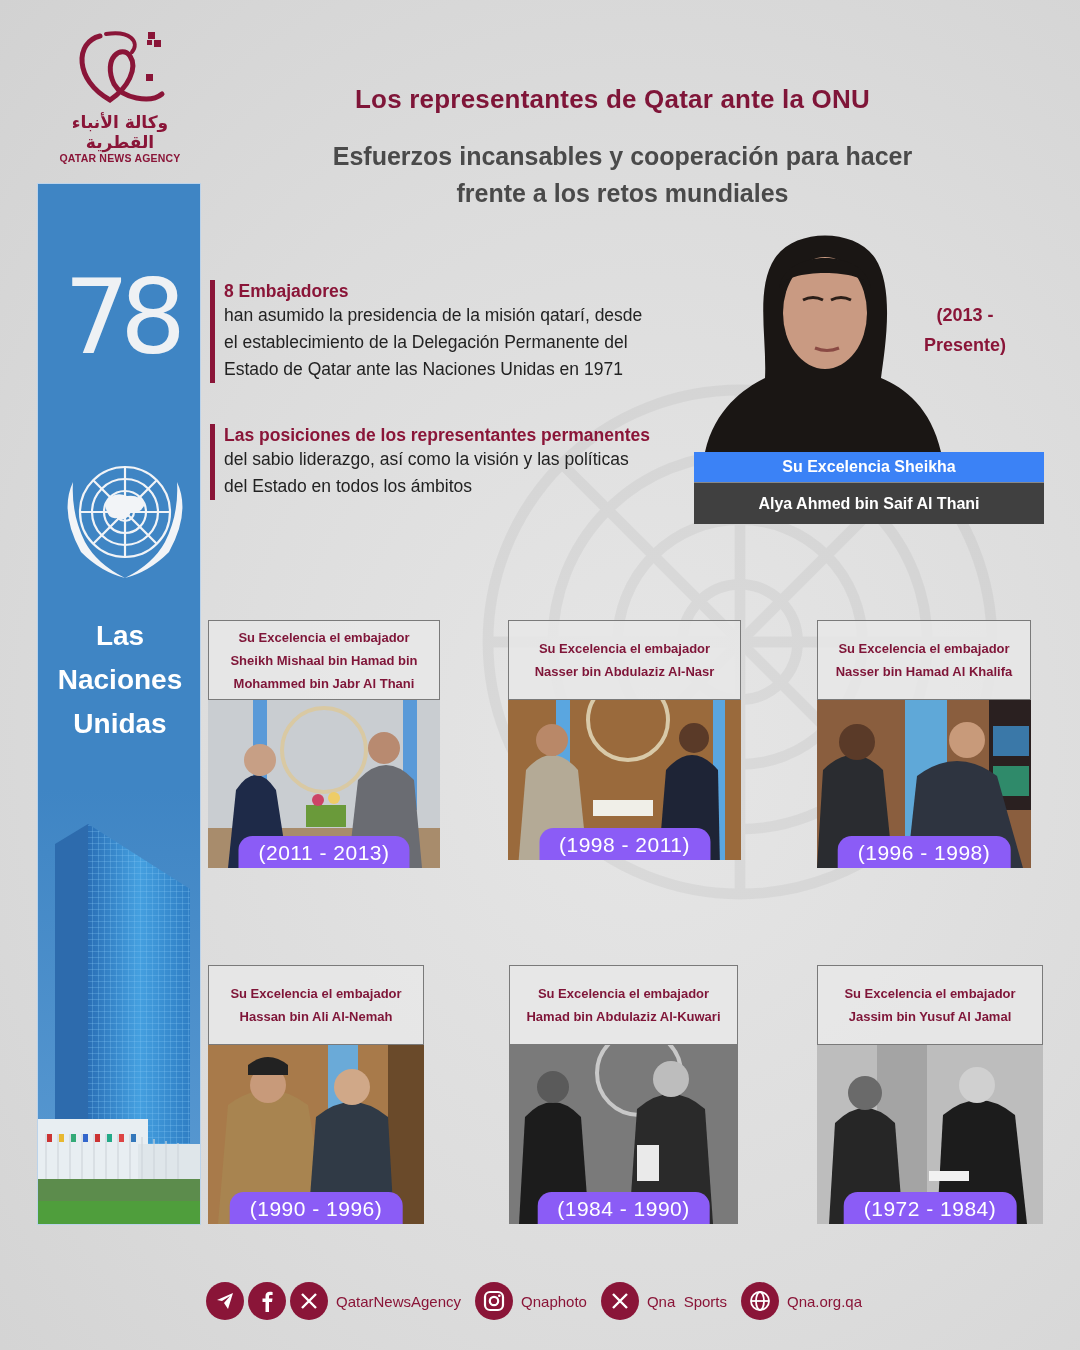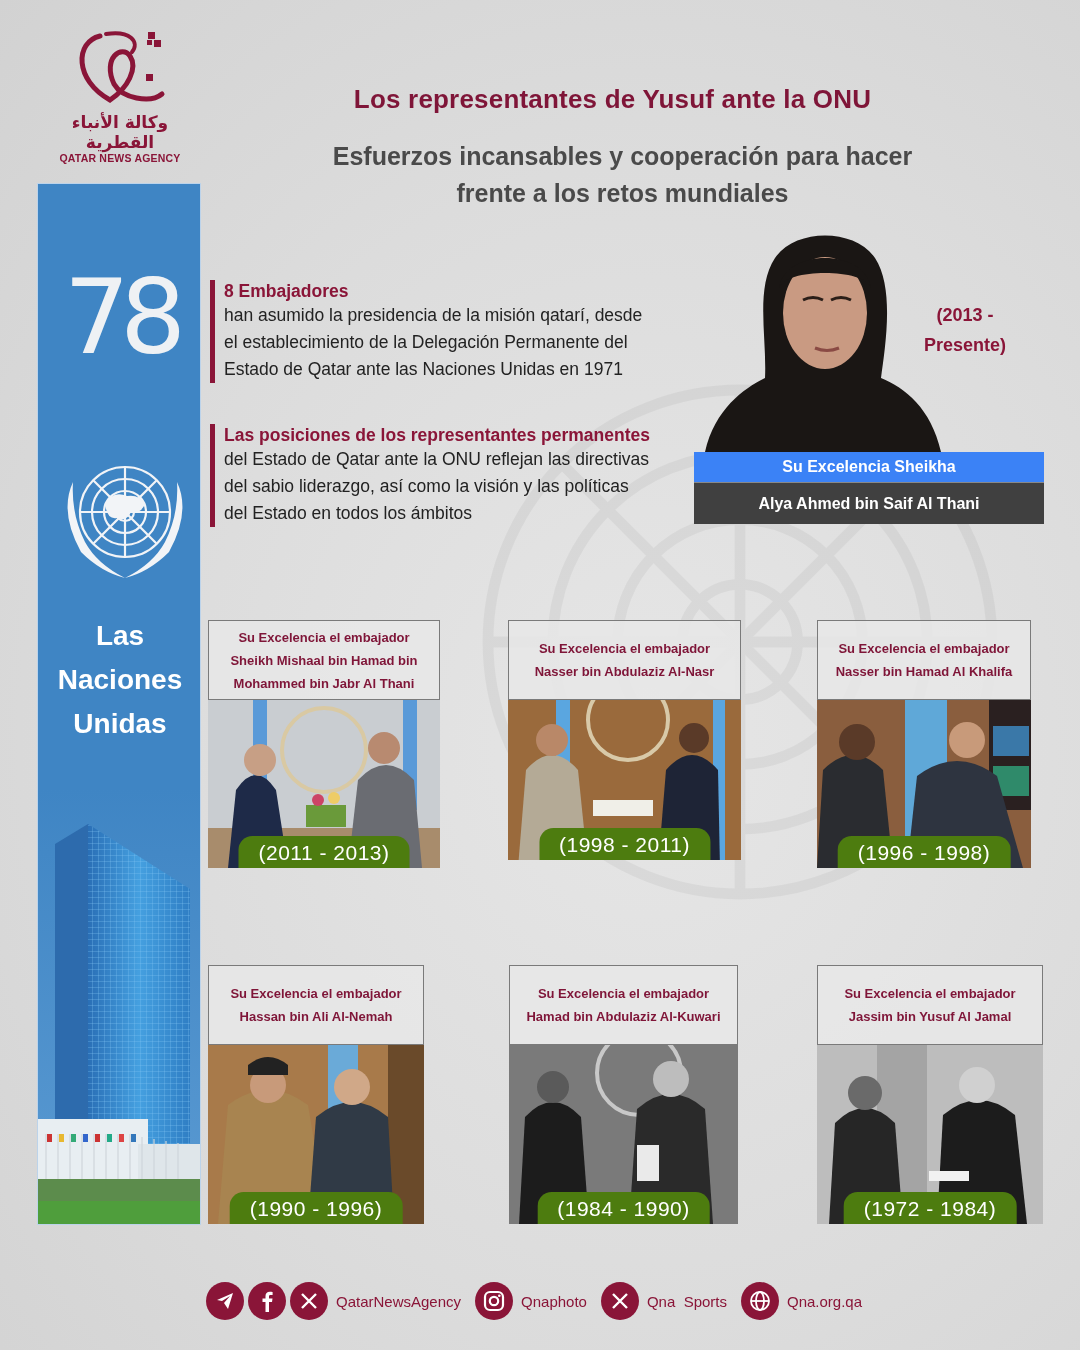--- a/index.html
+++ b/index.html
@@ -44,21 +44,21 @@
   .years-present { left: 910px; top: 300px; width: 110px; text-align: center; color: #8a1538; font-weight: bold; font-size: 18px; line-height: 30px; font-family: "Liberation Sans", sans-serif; }
   .namebar { left: 694px; top: 452px; width: 350px; }
   .nb-top { height: 30px; background: #3b82f6; color: #fff; font-weight: bold; font-size: 16px; line-height: 30px; text-align: center; font-family: "Liberation Sans", sans-serif; }
   .nb-bot { height: 42px; background: #404040; color: #fff; font-weight: bold; font-size: 16px; line-height: 42px; text-align: center; font-family: "Liberation Sans", sans-serif; border-top: 1px solid #888; }
 
   
   .card { position: absolute; }
   .card-title { height: 80px; border: 1.5px solid #7a7a7a; background: rgba(232,232,232,0.85); display: flex; flex-direction: column; justify-content: center; align-items: center; text-align: center; color: #7f1538; font-weight: bold; font-size: 13px; line-height: 23px; font-family: "Liberation Sans", sans-serif; }
   .card-photo { position: relative; overflow: hidden; }
   .card-photo svg { display: block; }
-  .year-tag { position: absolute; left: 50%; transform: translateX(-50%); bottom: 0; height: 32px; padding: 0 20px; background: #4d7c0f; border-radius: 14px 14px 0 0; color: #fff; font-size: 21px; line-height: 33px; white-space: nowrap; font-family: "Liberation Sans", sans-serif; letter-spacing: 0.5px; }
+  .year-tag { position: absolute; left: 50%; transform: translateX(-50%); bottom: 0; height: 32px; padding: 0 20px; background: #8b5cf6; border-radius: 14px 14px 0 0; color: #fff; font-size: 21px; line-height: 33px; white-space: nowrap; font-family: "Liberation Sans", sans-serif; letter-spacing: 0.5px; }
 
   
   .footer { left: 206px; top: 1282px; height: 38px; display: flex; align-items: center; }
   .ficon { width: 38px; height: 38px; border-radius: 50%; background: #8a1538; display: flex; align-items: center; justify-content: center; margin-right: 4px; flex-shrink: 0; }
   .ftext { color: #8a1538; font-size: 15px; margin: 0 14px 0 4px; font-family: "Liberation Sans", sans-serif; white-space: nowrap; }
 </style>
 </head>
 <body>
 
 <svg class="abs watermark" viewBox="0 0 200 200">
@@ -80,21 +80,21 @@
     <path d="M36 6 C60 2, 70 14, 62 24" fill="none" stroke="#8a1538" stroke-width="4" stroke-linecap="round"></path>
     <rect x="78" y="4" width="7" height="7" fill="#8a1538"></rect>
       <rect x="84" y="12" width="7" height="7" fill="#8a1538"></rect>
       <rect x="77" y="12" width="5" height="5" fill="#8a1538"></rect>
     <rect x="76" y="46" width="7" height="7" fill="#8a1538"></rect>
   </svg>
   <div class="logo-ar">وكالة الأنباء القطرية</div>
   <div class="logo-en">QATAR NEWS AGENCY</div>
 </div>
 
-<div class="abs title">Los representantes de Yusuf ante la ONU</div>
+<div class="abs title">Los representantes de Qatar ante la ONU</div>
 <div class="abs subtitle">
   <div>Esfuerzos incansables y cooperación para hacer</div>
   <div>frente a los retos mundiales</div>
 </div>
 
 <div class="abs sidebar">
   <div class="big-num">78</div>
   <svg class="un-emblem" viewBox="0 0 140 130">
     <g fill="none" stroke="#f2f4f7" stroke-width="2.2">
       <circle cx="70" cy="60" r="45"></circle>
@@ -168,21 +168,20 @@
 </div>
 
 <div class="abs tblock tblock-1">
   <div class="tb-head">8 Embajadores</div>
   <div class="tb-body">han asumido la presidencia de la misión qatarí, desde</div>
   <div class="tb-body">el establecimiento de la Delegación Permanente del</div>
   <div class="tb-body">Estado de Qatar ante las Naciones Unidas en 1971</div>
 </div>
 <div class="abs tblock tblock-2">
   <div class="tb-head">Las posiciones de los representantes permanentes</div>
-  <div class="tb-body">del Estado de Qatar ante la ONU reflejan las directivas</div>
   <div class="tb-body">del sabio liderazgo, así como la visión y las políticas</div>
   <div class="tb-body">del Estado en todos los ámbitos</div>
 </div>
 
 <svg class="abs portrait" viewBox="0 0 236 224">
   <path d="M0 224 C10 180, 40 160, 60 150 C62 110, 50 60, 70 30 C90 0, 150 0, 170 30 C190 60, 180 120, 176 150 C200 160, 226 180, 236 224 Z" fill="#1a1614"></path>
   <ellipse cx="120" cy="85" rx="42" ry="56" fill="#c99a82"></ellipse>
   <path d="M74 60 C80 20, 160 20, 166 60 C160 40, 80 40, 74 60 Z" fill="#1a1614"></path>
   <path d="M98 72 q10 -5 20 0" stroke="#2a1e18" stroke-width="3" fill="none"></path>
   <path d="M126 72 q10 -5 20 0" stroke="#2a1e18" stroke-width="3" fill="none"></path>

